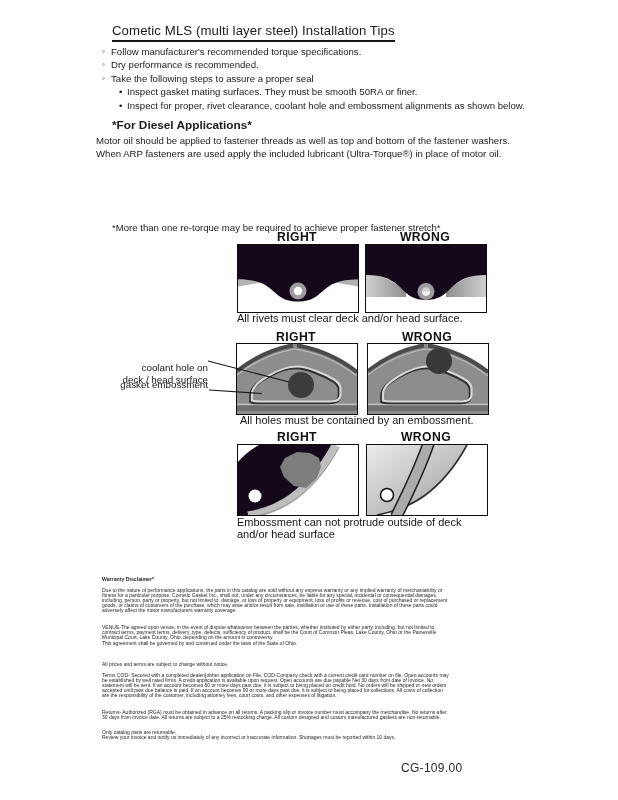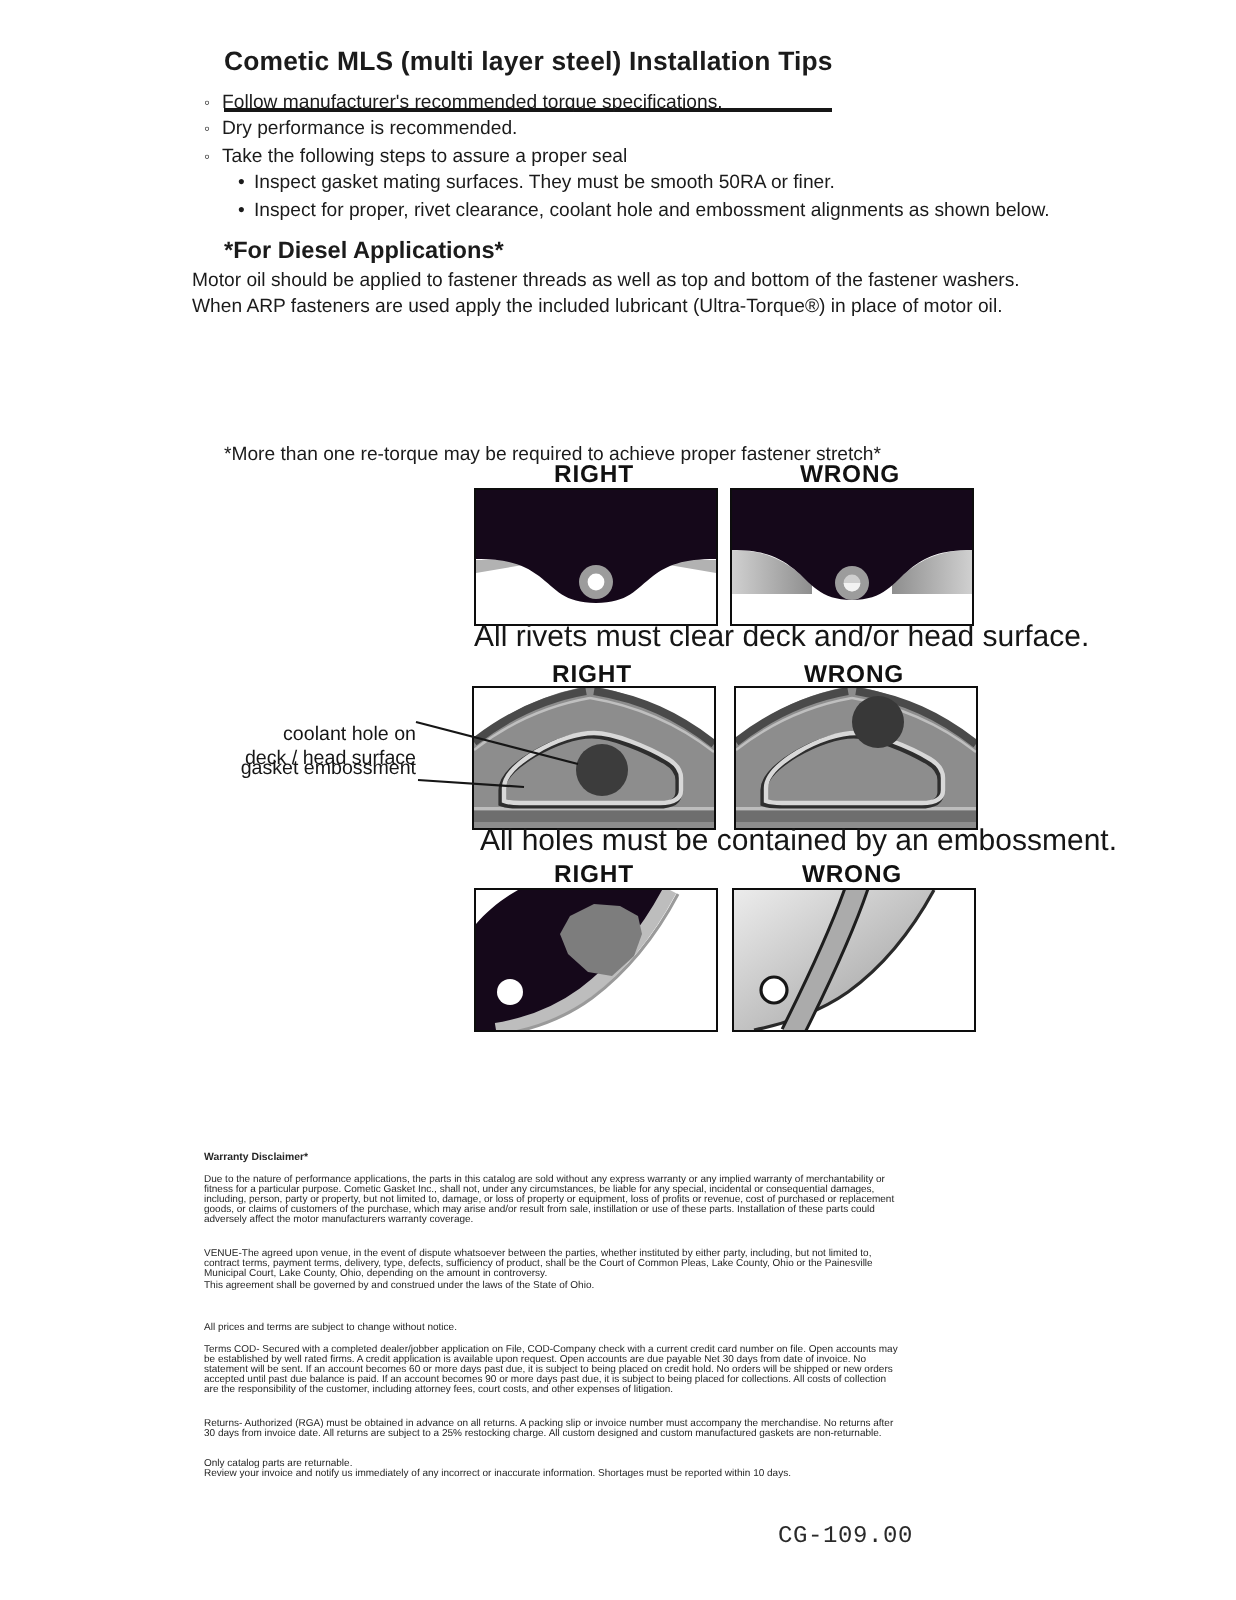--- a/index.html
+++ b/index.html
@@ -3,36 +3,36 @@
 <meta charset="utf-8">
 <style>
   html,body{margin:0;padding:0;background:#ffffff;}
   #page{
     position:relative;width:618px;height:800px;background:#ffffff;overflow:hidden;
     font-family:"Liberation Sans",sans-serif;color:#1b1b1b;
   }
   .abs{position:absolute;}
   .preline{white-space:pre-line;}
   
-  .title{left:112px;top:23px;font-size:13.2px;font-weight:bold;
-         border-bottom:2px solid #161616;padding-bottom:16px;letter-spacing:.1px;}
+  .title{left:112px;top:23px;font-size:13.2px;font-weight:normal;
+         border-bottom:2px solid #161616;padding-bottom:2px;letter-spacing:.1px;}
   
   .bullets{left:102px;top:45px;width:440px;font-size:9.6px;line-height:13.4px;}
   .b-row{display:flex;}
   .b-mark{width:9px;flex:0 0 9px;font-size:8.5px;}
   .sub .b-mark{width:8px;flex:0 0 8px;font-size:9.6px;}
   .sub{margin-left:17px;}
   
   .diesel-h{left:112px;top:118px;font-size:11.8px;font-weight:bold;}
   .body-p{font-size:9.6px;line-height:13.4px;width:430px;}
   
   .rw-label{font-size:12.2px;font-weight:bold;letter-spacing:.4px;text-align:center;width:120px;color:#111;}
   .dbox{width:120px;height:67px;border:1.6px solid #0d0d0d;box-sizing:content-box;background:#fff;}
   .dbox svg{display:block;width:100%;height:100%;}
-  .caption{font-size:15px;line-height:11.5px;color:#161616;}
+  .caption{font-size:11px;line-height:11.5px;color:#161616;}
   .side-label{font-size:9.8px;line-height:11.6px;text-align:right;width:112px;color:#161616;}
   
   .tiny{font-size:5px;line-height:5.2px;width:418px;color:#262626;}
   .tiny-h{font-size:5.2px;font-weight:bold;color:#262626;}
   
   .pageno{font-size:12px;color:#2a2a2a;letter-spacing:.3px;}
 </style>
 </head>
 <body>
 
@@ -173,20 +173,22 @@
         </linearGradient>
       </defs>
       <rect width="120" height="70" fill="#ffffff"></rect>
       <path d="M0,0 H100 C91,16.5 77,36.5 57,51 C43.5,60.5 26,67 10,70 H0 Z" fill="url(#g3)"></path>
       <path d="M100,0 C91,16.5 77,36.5 57,51 C43.5,60.5 26,67 10,70" stroke="#2a2a2a" stroke-width="1.6" fill="none"></path>
       <path d="M62,-3 C55,18 44,42 29,72" stroke="#1e1e1e" stroke-width="12.5" fill="none"></path>
       <path d="M62,-3 C55,18 44,42 29,72" stroke="#ababab" stroke-width="9.5" fill="none"></path>
       <circle cx="20" cy="50" r="6.5" fill="#ffffff" stroke="#161616" stroke-width="1.6"></circle>
     </svg>
   </div>
+  <div class="abs caption preline" style="left:237px;top:517px;">Embossment can not protrude outside of deck
+and/or head surface</div>
 
   <div class="abs tiny-h" style="left:102px;top:575.5px;">Warranty Disclaimer*</div>
   <div class="abs tiny preline" style="left:102px;top:587.5px;">Due to the nature of performance applications, the parts in this catalog are sold without any express warranty or any implied warranty of merchantability or
 fitness for a particular purpose.  Cometic Gasket Inc., shall not, under any circumstances, be liable for any special, incidental or consequential damages,
 including, person, party or property, but not limited to, damage, or loss of property or equipment, loss of profits or revenue, cost of purchased or replacement
 goods, or claims of customers of the purchase, which may arise and/or result from sale, instillation or use of these parts.  Installation of these parts could
 adversely affect the motor manufacturers warranty coverage.</div>
   <div class="abs tiny preline" style="left:102px;top:625px;">VENUE-The agreed upon venue, in the event of dispute whatsoever between the parties, whether instituted by either party, including, but not limited to,
 contract terms, payment terms, delivery, type, defects, sufficiency of product, shall be the Court of Common Pleas, Lake County, Ohio or the Painesville
 Municipal Court, Lake County, Ohio, depending on the amount in controversy.
@@ -195,15 +197,15 @@
   <div class="abs tiny preline" style="left:102px;top:672.5px;">Terms COD- Secured with a completed dealer/jobber application on File, COD-Company check with a current credit card number on file.  Open accounts may
 be established by well rated firms.  A credit application is available upon request.  Open accounts are due payable Net 30 days from date of invoice.  No
 statement will be sent.  If an account becomes 60 or more days past due, it is subject to being placed on credit hold.  No orders will be shipped or new orders
 accepted until past due balance is paid.  If an account becomes 90 or more days past due, it is subject to being placed for collections.  All costs of collection
 are the responsibility of the customer, including attorney fees, court costs, and other expenses of litigation.</div>
   <div class="abs tiny preline" style="left:102px;top:709.5px;">Returns- Authorized (RGA) must be obtained in advance on all returns.  A packing slip or invoice number must accompany the merchandise.  No returns after
 30 days from invoice date.  All returns are subject to a 25% restocking charge.  All custom designed and custom manufactured gaskets are non-returnable.</div>
   <div class="abs tiny preline" style="left:102px;top:729.5px;">Only catalog parts are returnable.
 Review your invoice and notify us immediately of any incorrect or inaccurate information.  Shortages must be reported within 10 days.</div>
 
-  <div class="abs pageno" style="left:389px;top:761px;font-family:Liberation Mono, monospace;">CG-109.00</div>
+  <div class="abs pageno" style="left:401px;top:761px;">CG-109.00</div>
 
 </div>
 
 </body></html>

